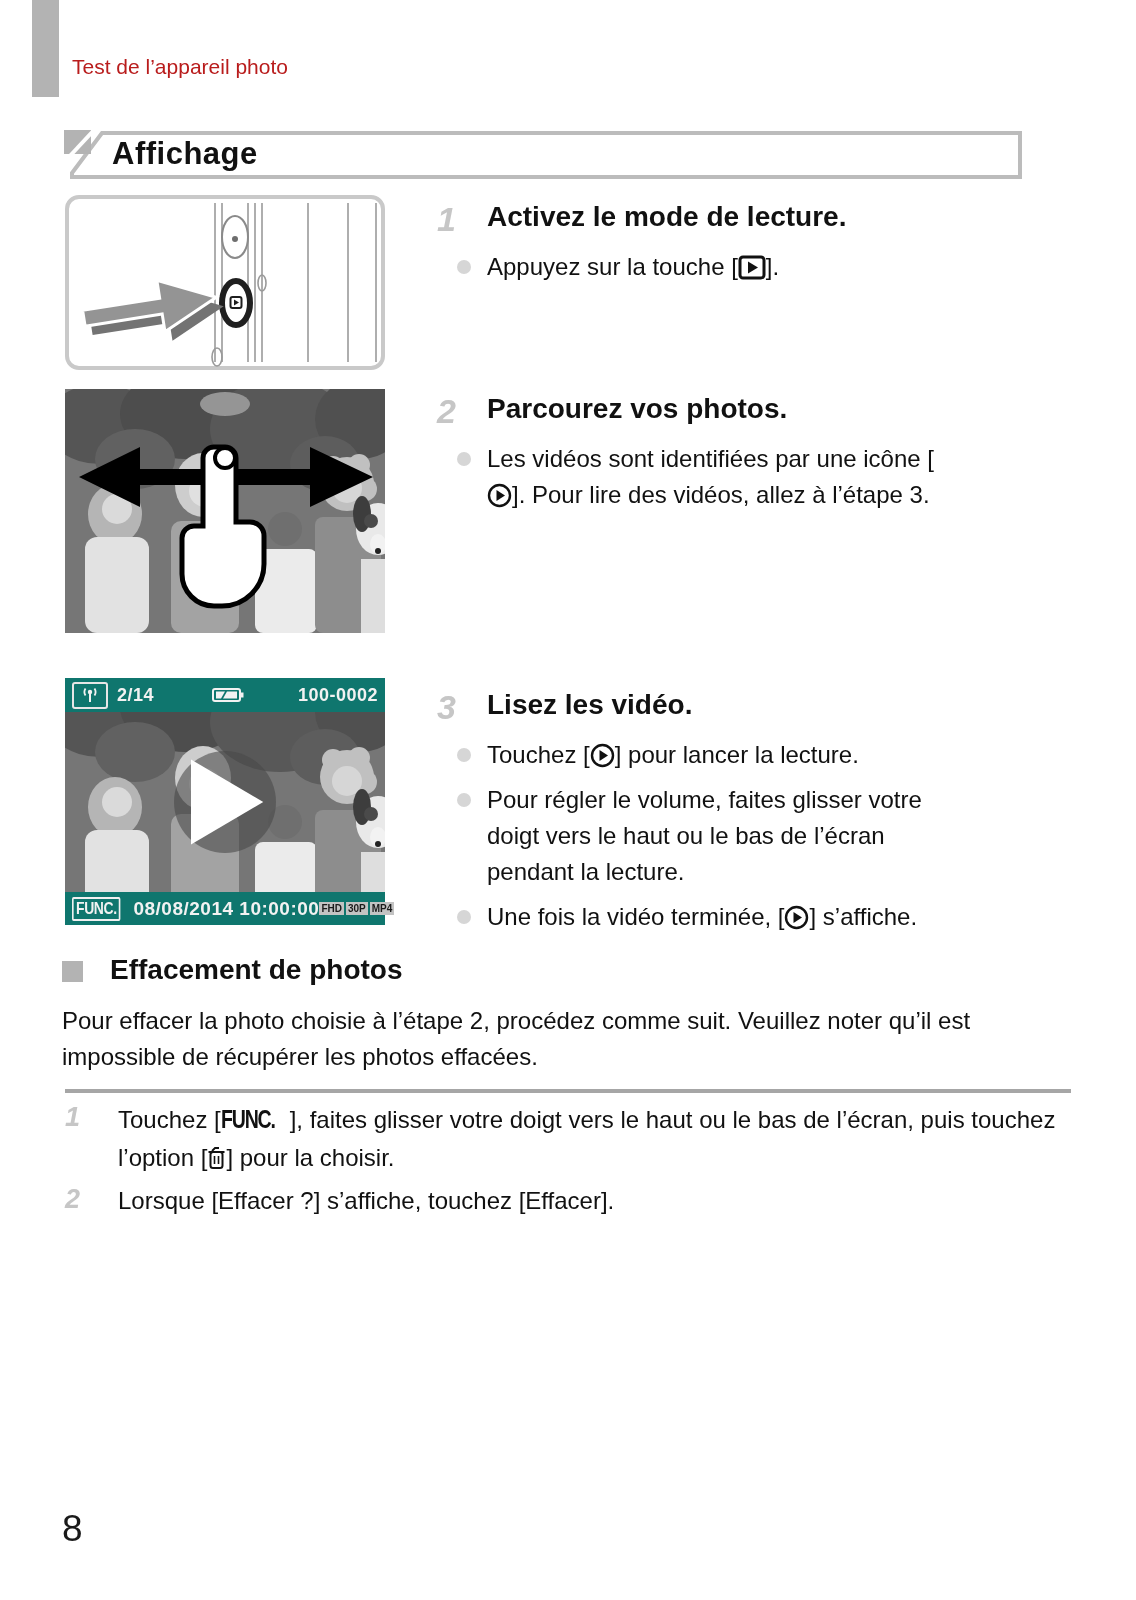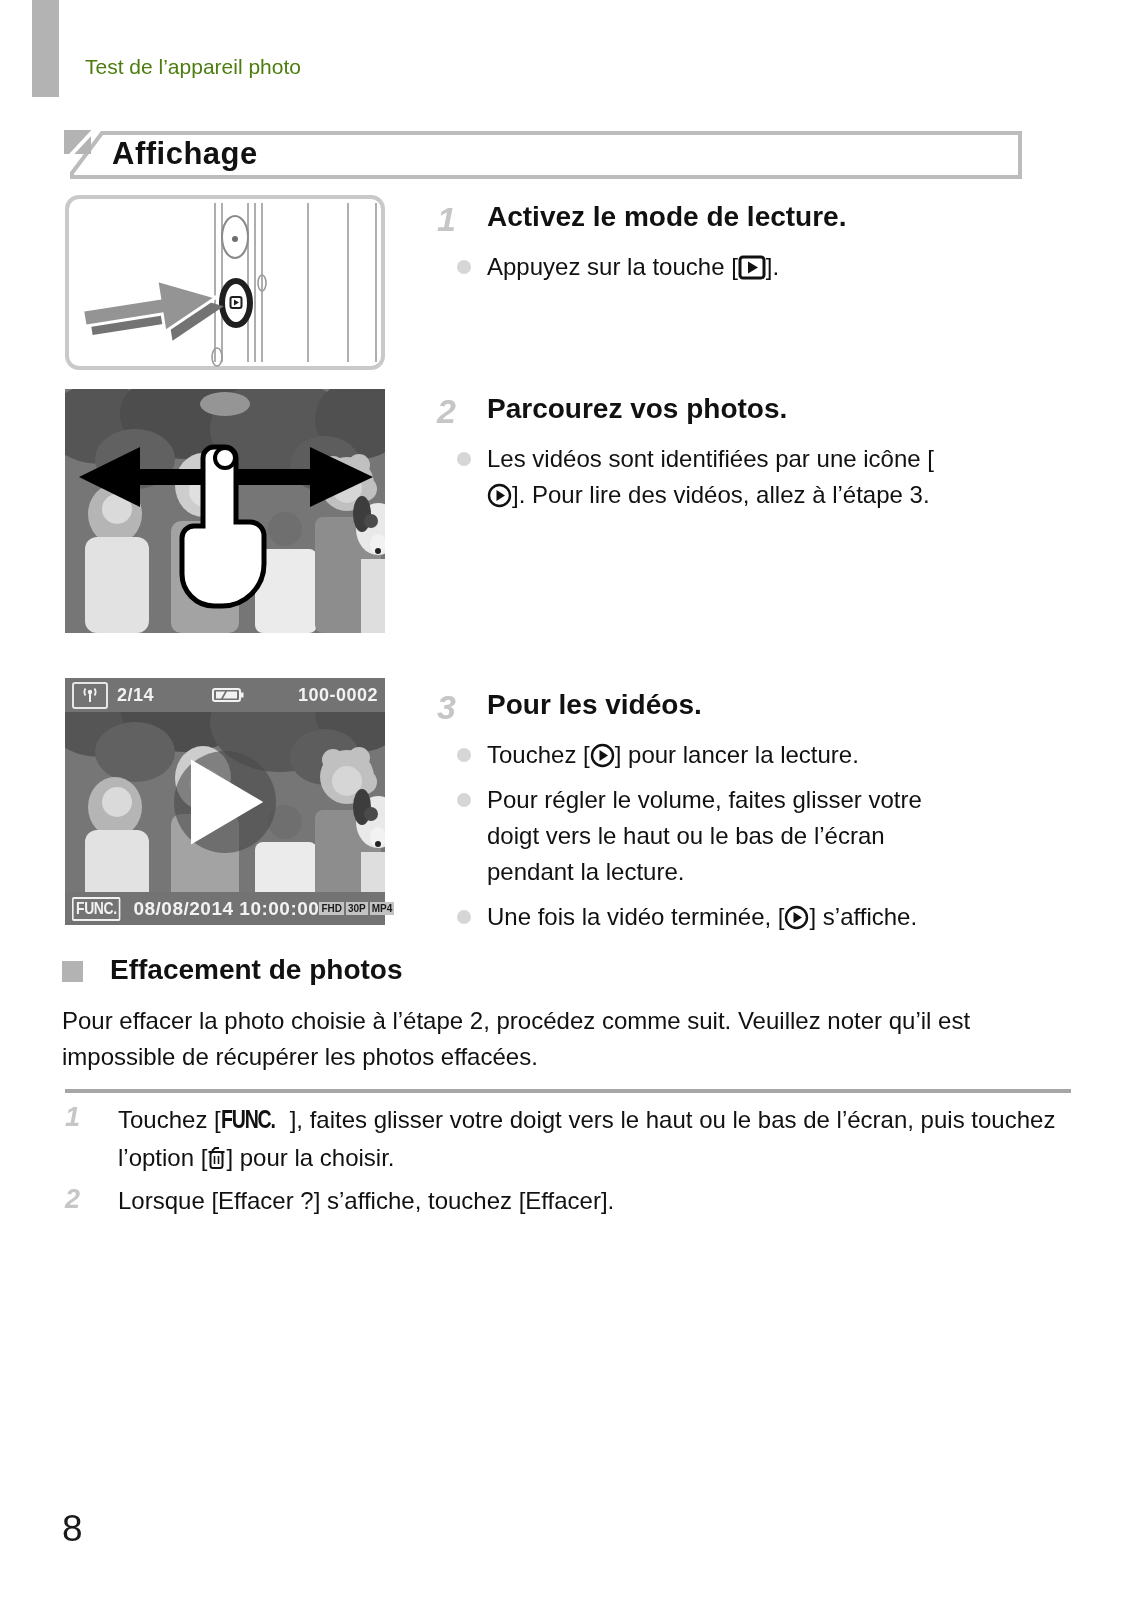--- a/index.html
+++ b/index.html
@@ -4,34 +4,34 @@
 <style>
   html,body{margin:0;padding:0;}
   body{
     width:1136px;height:1600px;position:relative;background:#ffffff;
     font-family:"Liberation Sans", sans-serif;color:#111;overflow:hidden;
   }
   .abs{position:absolute;}
 
   
   .top-bar{left:32px;top:0;width:27px;height:97px;background:#b3b3b3;}
-  .header-title{left:85px;top:55px;font-size:21px;color:#4d7c0f;}
+  .header-title{left:72px;top:55px;font-size:21px;color:#b91c1c;}
 
   
   .banner-wrap{left:60px;top:128px;width:970px;height:56px;}
   .banner-title{left:112px;top:136px;font-size:31px;font-weight:bold;letter-spacing:.5px;}
 
   
   .fig{left:65px;}
   .fig1{top:195px;}
   .fig2{top:389px;}
 
   
   .screen{left:65px;top:678px;width:320px;height:247px;background:#0d0d0d;display:flex;flex-direction:column;}
-  .scr-bar{height:34px;background:#737373;color:#f2f2f2;display:flex;align-items:center;padding:0 7px;box-sizing:border-box;flex:0 0 auto;}
+  .scr-bar{height:34px;background:#0f766e;color:#f2f2f2;display:flex;align-items:center;padding:0 7px;box-sizing:border-box;flex:0 0 auto;}
   .scr-bar.bottom{height:33px;}
   .wifi-box{width:36px;height:27px;border:2px solid #e6e6e6;border-radius:3px;display:flex;align-items:center;justify-content:center;box-sizing:border-box;margin-right:9px;}
   .counter{font-size:18px;font-weight:bold;letter-spacing:.5px;}
   .battery{margin-left:58px;display:flex;align-items:center;}
   .file-no{margin-left:auto;font-size:18px;font-weight:bold;letter-spacing:.5px;}
   .photo-area{position:relative;flex:1 1 auto;overflow:hidden;}
   .photo-area svg{display:block;width:100%;height:100%;}
   .play-overlay{position:absolute;left:50%;top:50%;transform:translate(-50%,-50%);width:102px;height:102px;border-radius:50%;background:rgba(72,72,72,.58);display:flex;align-items:center;justify-content:center;}
   .func-box{border:2px solid #f0f0f0;border-radius:2px;padding:0 3px;font-weight:bold;font-size:17px;display:inline-block;transform:scaleX(.82);transform-origin:left center;letter-spacing:-.5px;}
   .datetime{font-size:19px;font-weight:bold;margin-left:2px;letter-spacing:.5px;white-space:nowrap;}
@@ -228,21 +228,21 @@
           <circle cx="12.5" cy="12.5" r="10.5" fill="#ffffff" stroke="#111111" stroke-width="2.4"></circle>
           <polygon points="9.5,7 9.5,18 18,12.5" fill="#111111"></polygon>
         </svg><span>]. Pour lire des vidéos, allez à l’étape 3.</span>
     </div>
   </div>
 </div>
 
 <div class="step" style="top:688px">
   <div class="step-head">
     <span class="step-num">3</span>
-    <span class="step-title">Pour les vidéos.</span>
+    <span class="step-title">Lisez les vidéo.</span>
   </div>
   <div class="bullets">
     <div class="bullet">
       <span class="dot"></span>
       <span>Touchez [</span><svg class="inl" width="25" height="25" viewBox="0 0 25 25">
           <circle cx="12.5" cy="12.5" r="10.5" fill="#ffffff" stroke="#111111" stroke-width="2.4"></circle>
           <polygon points="9.5,7 9.5,18 18,12.5" fill="#111111"></polygon>
         </svg><span>] pour lancer la lecture.</span>
     </div>
     <div class="bullet">

